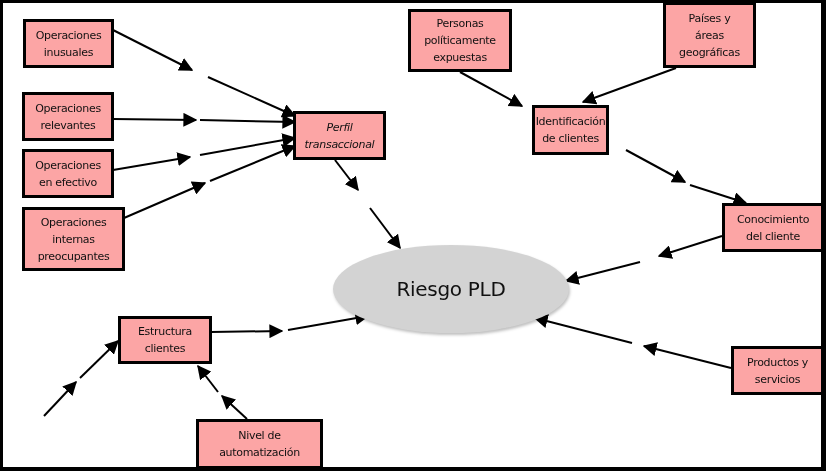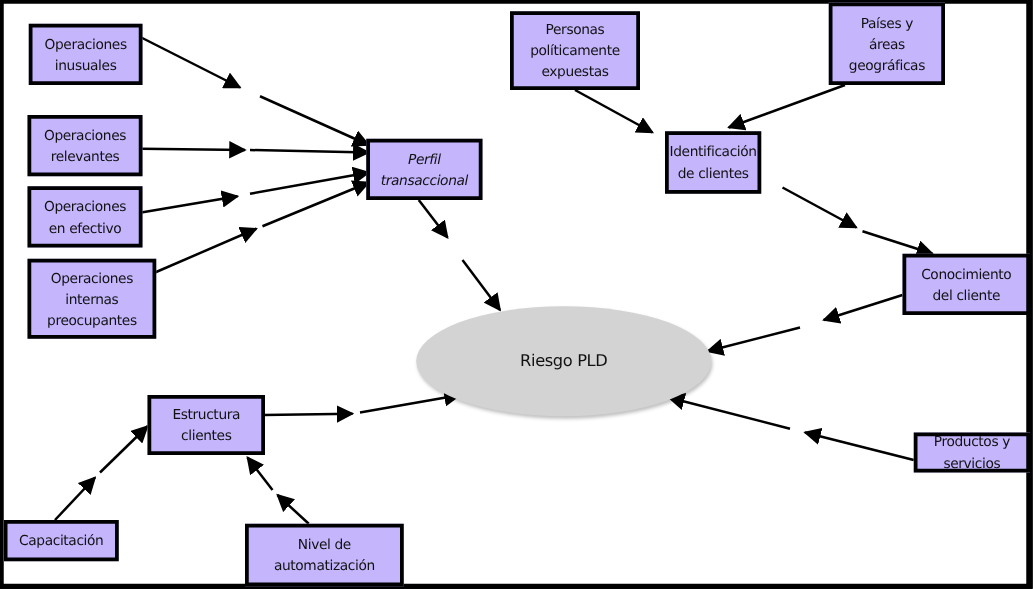--- a/index.html
+++ b/index.html
@@ -13,42 +13,42 @@
     position: absolute;
     left: 3px; top: 3px;
     width: 818px; height: 464px;
     background: #ffffff;
   }
   #links { position: absolute; left: 0; top: 0; width: 826px; height: 471px; }
   .node {
     position: absolute;
     box-sizing: border-box;
     border: 3px solid #000;
-    background: #c4b5fd;
+    background: #fca5a5;
     display: flex;
     align-items: center;
     justify-content: center;
     text-align: center;
     font-family: "DejaVu Sans", sans-serif;
     font-size: 11px;
     line-height: 17px;
     color: #111;
     letter-spacing: -0.3px;
   }
   .node span { display: block; white-space: pre-line; }
   .ellipse {
     position: absolute;
     left: 333px; top: 245px;
     width: 236px; height: 88px;
     border-radius: 50%;
     background: #d3d3d3;
     box-shadow: 1px 2px 3px rgba(0,0,0,0.25);
     display: flex; align-items: center; justify-content: center;
     font-family: "DejaVu Sans", sans-serif;
-    font-size: 13px;
+    font-size: 20px;
     color: #111;
     letter-spacing: -0.3px;
   }
 </style>
 </head>
 <body>
 
 <div id="canvas">
   <div id="paper"></div>
 
@@ -152,24 +152,21 @@
 de clientes</span>
   </div>
   <div class="node" style="left:722px;top:203px;width:102px;height:49px;">
     <span>Conocimiento
 del cliente</span>
   </div>
   <div class="node" style="left:118px;top:316px;width:94px;height:48px;">
     <span>Estructura
 clientes</span>
   </div>
-  <div class="node" style="left:3px;top:416px;width:92px;height:33px;">
-    <span>Capacitación</span>
-  </div>
   <div class="node" style="left:196px;top:419px;width:127px;height:50px;">
     <span>Nivel de
 automatización</span>
   </div>
-  <div class="node" style="left:731px;top:346px;width:93px;height:32px;">
+  <div class="node" style="left:731px;top:346px;width:93px;height:49px;">
     <span>Productos y
 servicios</span>
   </div>
 </div>
 
 </body></html>

